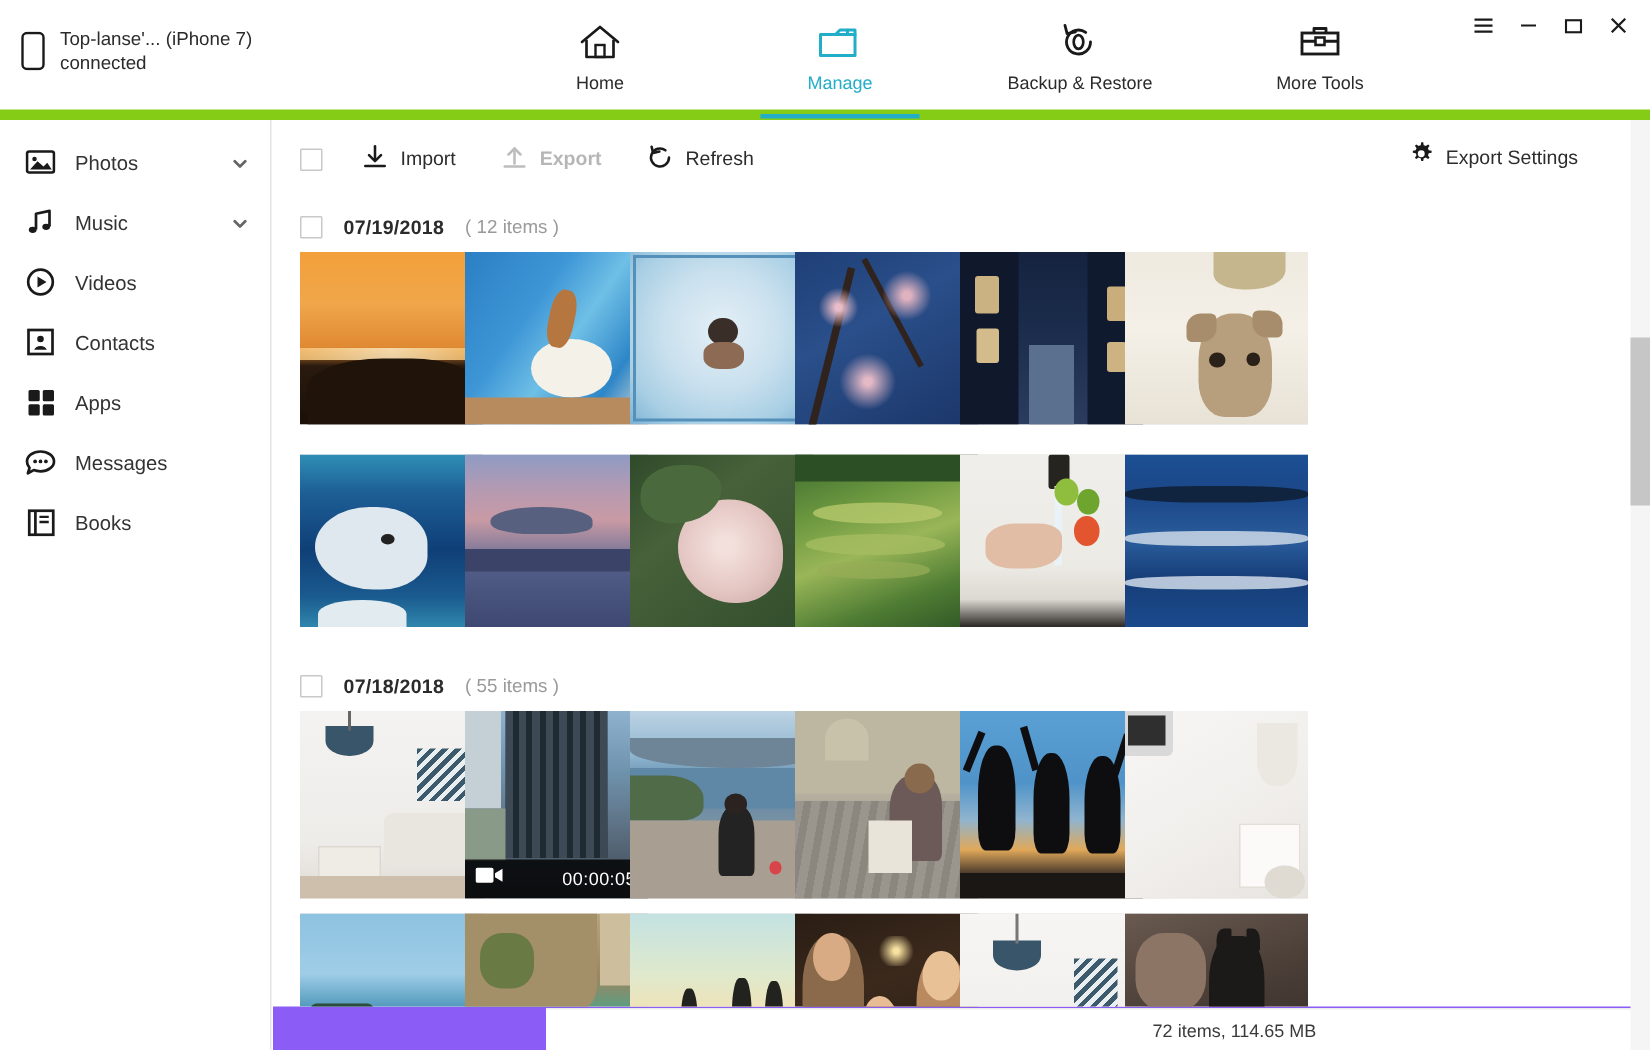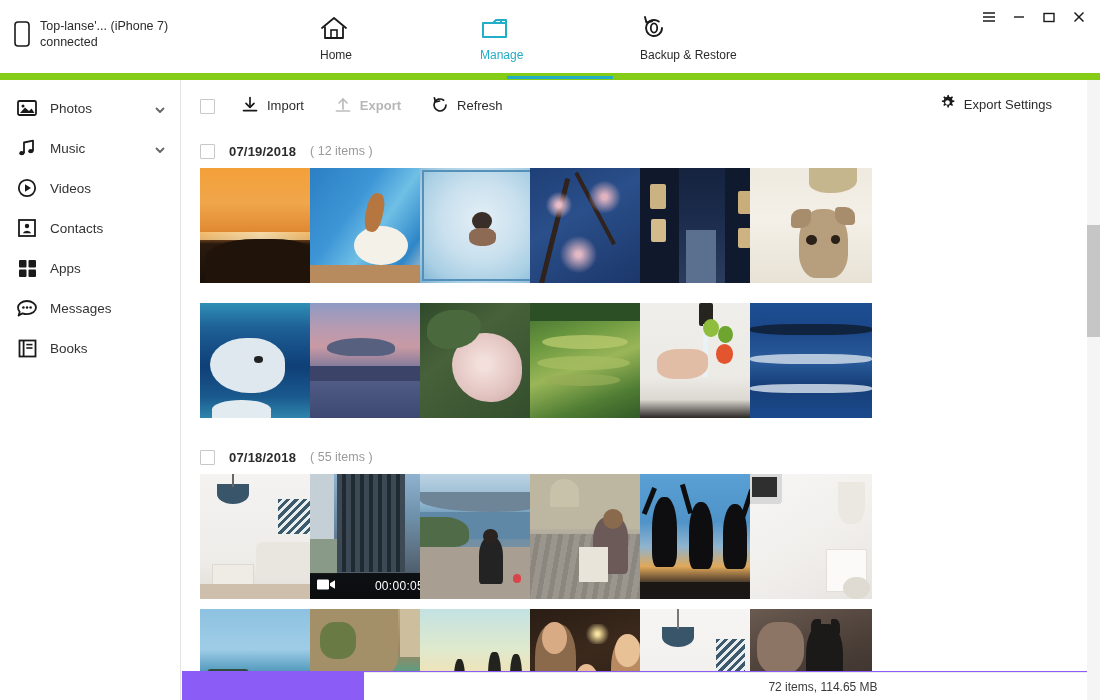--- a/index.html
+++ b/index.html
@@ -20,21 +20,21 @@
   .device {
     position:absolute; left:14px; top:18px; display:flex; align-items:center; gap:10px;
   }
   .device-icon { width:16px; height:26px; flex:none; }
   .device-text { font-size:12.5px; color:#2b2b2b; line-height:16px; white-space:nowrap; }
 
   
   .navtabs { position:absolute; left:320px; top:0; height:79px; display:flex; align-items:flex-start; }
   .navtab {
     width:160px; height:79px; position:relative;
-    display:flex; flex-direction:column; align-items:flex-start; justify-content:flex-start;
+    display:flex; flex-direction:column; align-items:center; justify-content:flex-start;
     padding-top:12px; cursor:pointer; user-select:none;
   }
   .navtab .ico { height:32px; display:flex; align-items:center; justify-content:center; }
   .navtab .lbl { font-size:12px; color:#2b2b2b; margin-top:4px; }
   .navtab.active .lbl { color:#22adc8; }
   .navtab .underline {
     position:absolute; bottom:0; left:27px; right:27px; height:3px; background:#22adc8; border-radius:0;
   }
 
   
@@ -169,20 +169,31 @@
         <span class="ico">
           <svg width="30" height="28" viewBox="0 0 30 28">
             <path d="M22 14 a8 8 0 1 1 -3.2 -6.4" fill="none" stroke="#1a1a1a" stroke-width="1.9" stroke-linecap="round"></path>
             <path d="M5 3 L6.4 8.4 L12 7.2" fill="none" stroke="#1a1a1a" stroke-width="1.9" stroke-linecap="round" stroke-linejoin="round"></path>
             <ellipse cx="14" cy="14" rx="3.2" ry="4.6" fill="none" stroke="#1a1a1a" stroke-width="1.8"></ellipse>
           </svg>
         </span>
         <span class="lbl">Backup &amp; Restore</span>
       </div>
 
+      <div class="navtab">
+        <span class="ico">
+          <svg width="30" height="26" viewBox="0 0 30 26">
+            <path d="M11 7 V4 h8 v3" fill="none" stroke="#1a1a1a" stroke-width="1.9" stroke-linejoin="round"></path>
+            <rect x="3" y="7" width="24" height="14" fill="none" stroke="#1a1a1a" stroke-width="1.9"></rect>
+            <line x1="3" y1="12.5" x2="27" y2="12.5" stroke="#1a1a1a" stroke-width="1.9"></line>
+            <rect x="12" y="10" width="6" height="5" fill="#fff" stroke="#1a1a1a" stroke-width="1.7"></rect>
+          </svg>
+        </span>
+        <span class="lbl">More Tools</span>
+      </div>
     </div>
 
     <div class="winbtns">
       <div class="winbtn">
         <svg width="16" height="14" viewBox="0 0 16 14">
             <g stroke="#1a1a1a" stroke-width="1.5">
               <line x1="2" y1="3" x2="14" y2="3"></line>
               <line x1="2" y1="7" x2="14" y2="7"></line>
               <line x1="2" y1="11" x2="14" y2="11"></line>
             </g>

